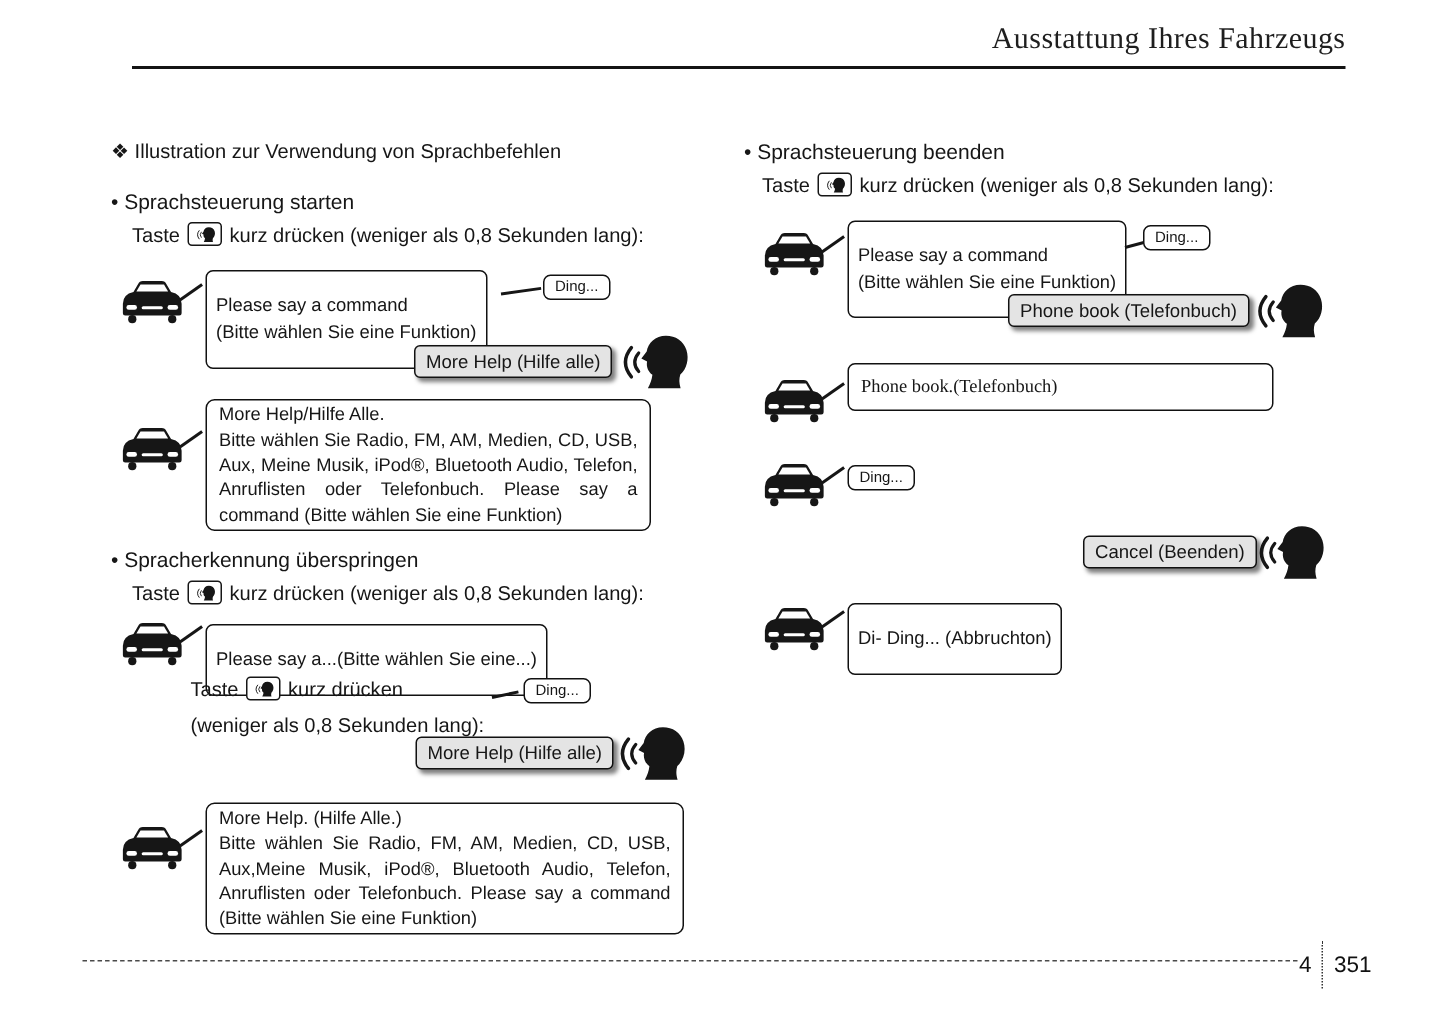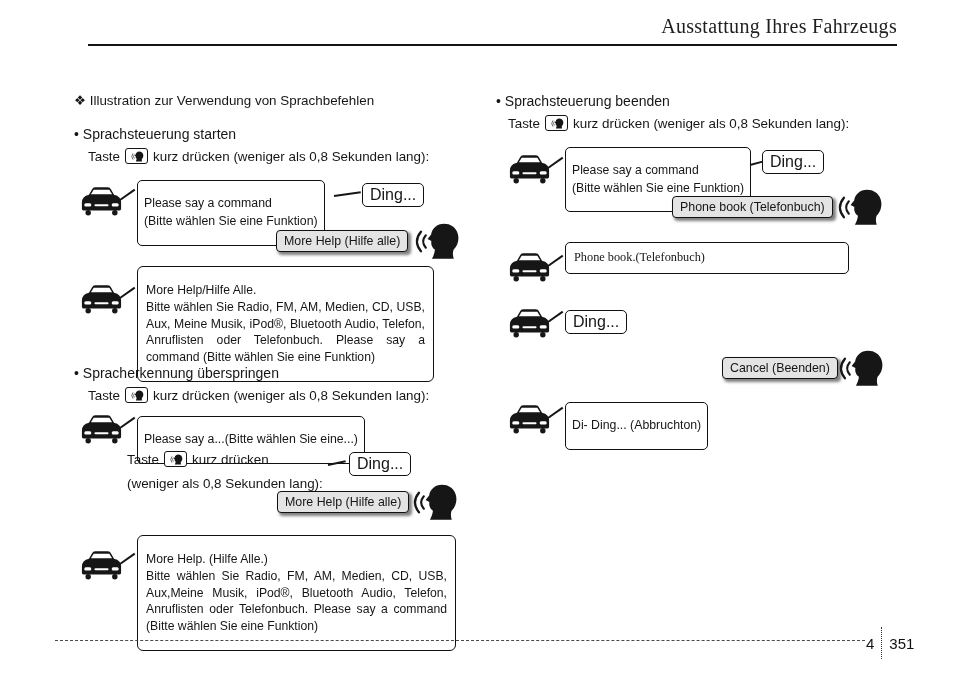--- a/index.html
+++ b/index.html
@@ -11,24 +11,24 @@
   .serif-title { font-family:"Liberation Serif","DejaVu Serif",serif; font-size:20px; color:#1e1e1e; letter-spacing:.3px; white-space:nowrap; }
   .hrule { height:2px; background:#141414; }
 
   .note  { font-size:13.4px; white-space:nowrap; }
   .h     { font-size:14px; white-space:nowrap; }
   .taste { display:flex; align-items:center; gap:5px; font-size:13.4px; white-space:nowrap; }
   .vbtn  { display:inline-flex; align-items:center; justify-content:center; width:23px; height:16px; border:1.4px solid #161616; border-radius:3px; background:#fff; }
 
   .sysbox  { border:1.6px solid #111; border-radius:5px; background:#fff; font-size:12.3px; padding:14px 6px; line-height:1.45; }
   .sysbox .l { white-space:nowrap; }
-  .bigbox  { border:1.6px solid #111; border-radius:6px; background:#fff; font-size:12.2px; padding:15px 8px; line-height:1.38; }
+  .bigbox  { border:1.6px solid #111; border-radius:6px; background:#fff; font-size:12.2px; padding:1px 8px; line-height:1.38; }
   .bigbox .ttl { white-space:nowrap; }
   .bigbox .body { text-align:justify; }
-  .ding    { border:1.5px solid #111; border-radius:5px; background:#fff; font-size:16px; padding:2px 7px; white-space:nowrap; }
+  .ding    { border:1.5px solid #111; border-radius:5px; background:#fff; font-size:10px; padding:2px 7px; white-space:nowrap; }
   .userbox { border:1.6px solid #111; border-radius:4px; background:#e4e4e4; box-shadow:2.5px 2.5px 3px rgba(0,0,0,.5); font-size:12.4px; padding:3px 7px; white-space:nowrap; }
   .wide-lines .l { line-height:1.75; }
 
   .conn { position:absolute; height:2px; background:#161616; transform-origin:left center; }
 
   .footer-dash { border-top:1.6px dashed #4a4a4a; }
   .pagenum { display:flex; align-items:center; gap:7px; font-size:15px; color:#111; background:transparent; }
   .pn-div  { height:32px; border-left:1.6px dotted #333; }
   .watermark { font-size:31px; color:#7e93a8; letter-spacing:.5px; white-space:nowrap; }
 </style>

